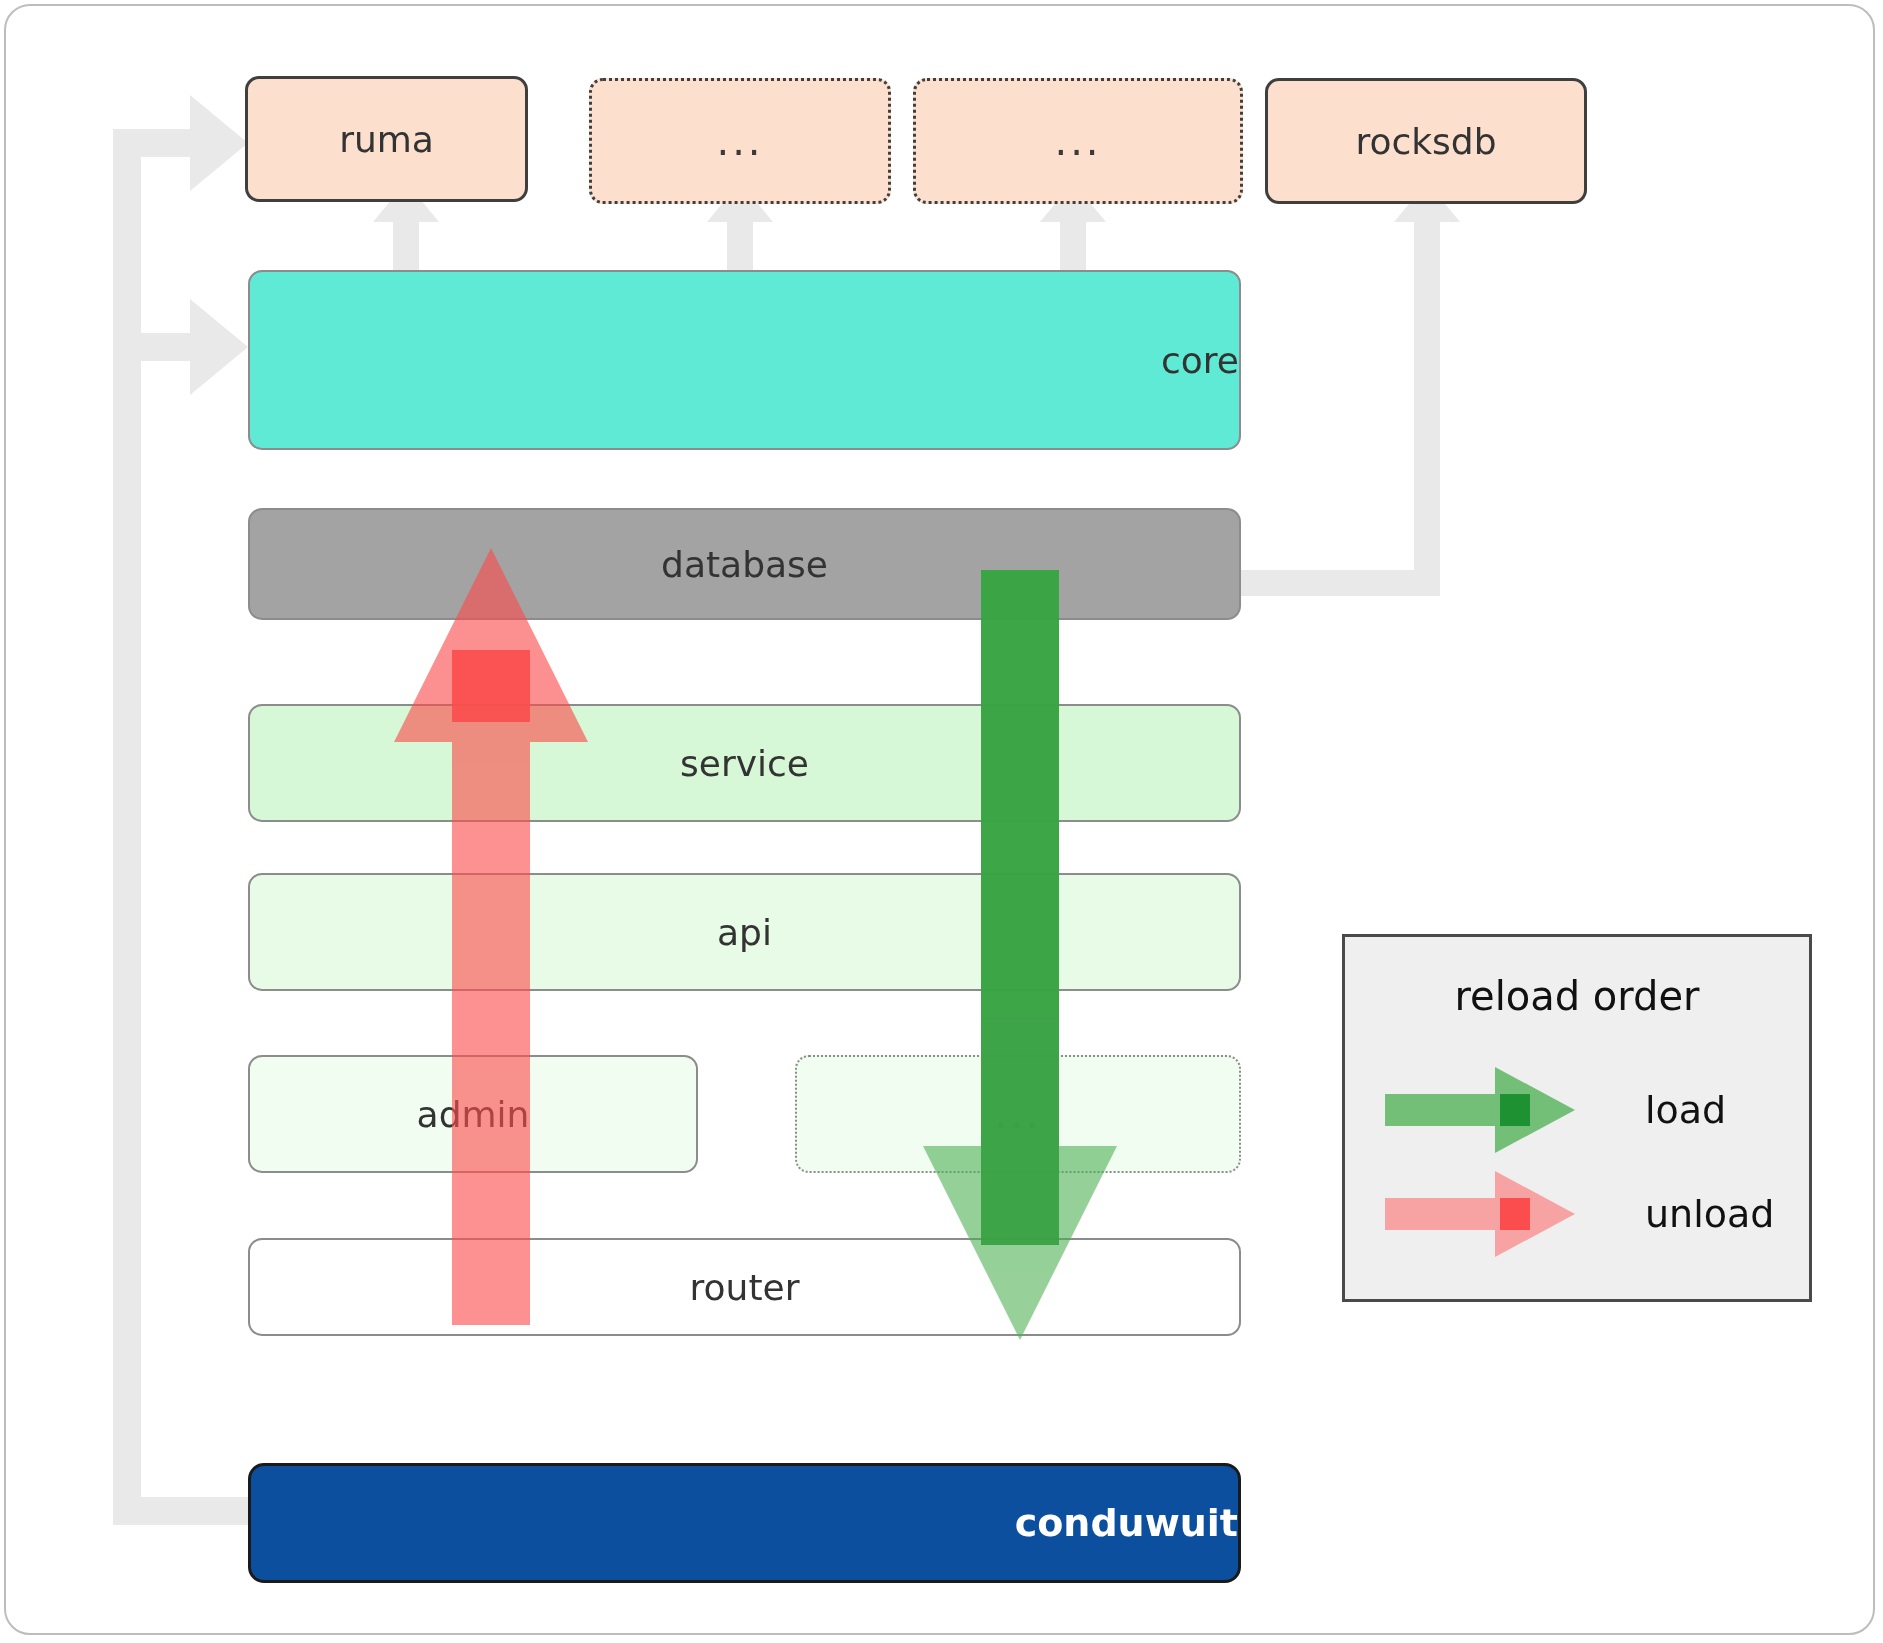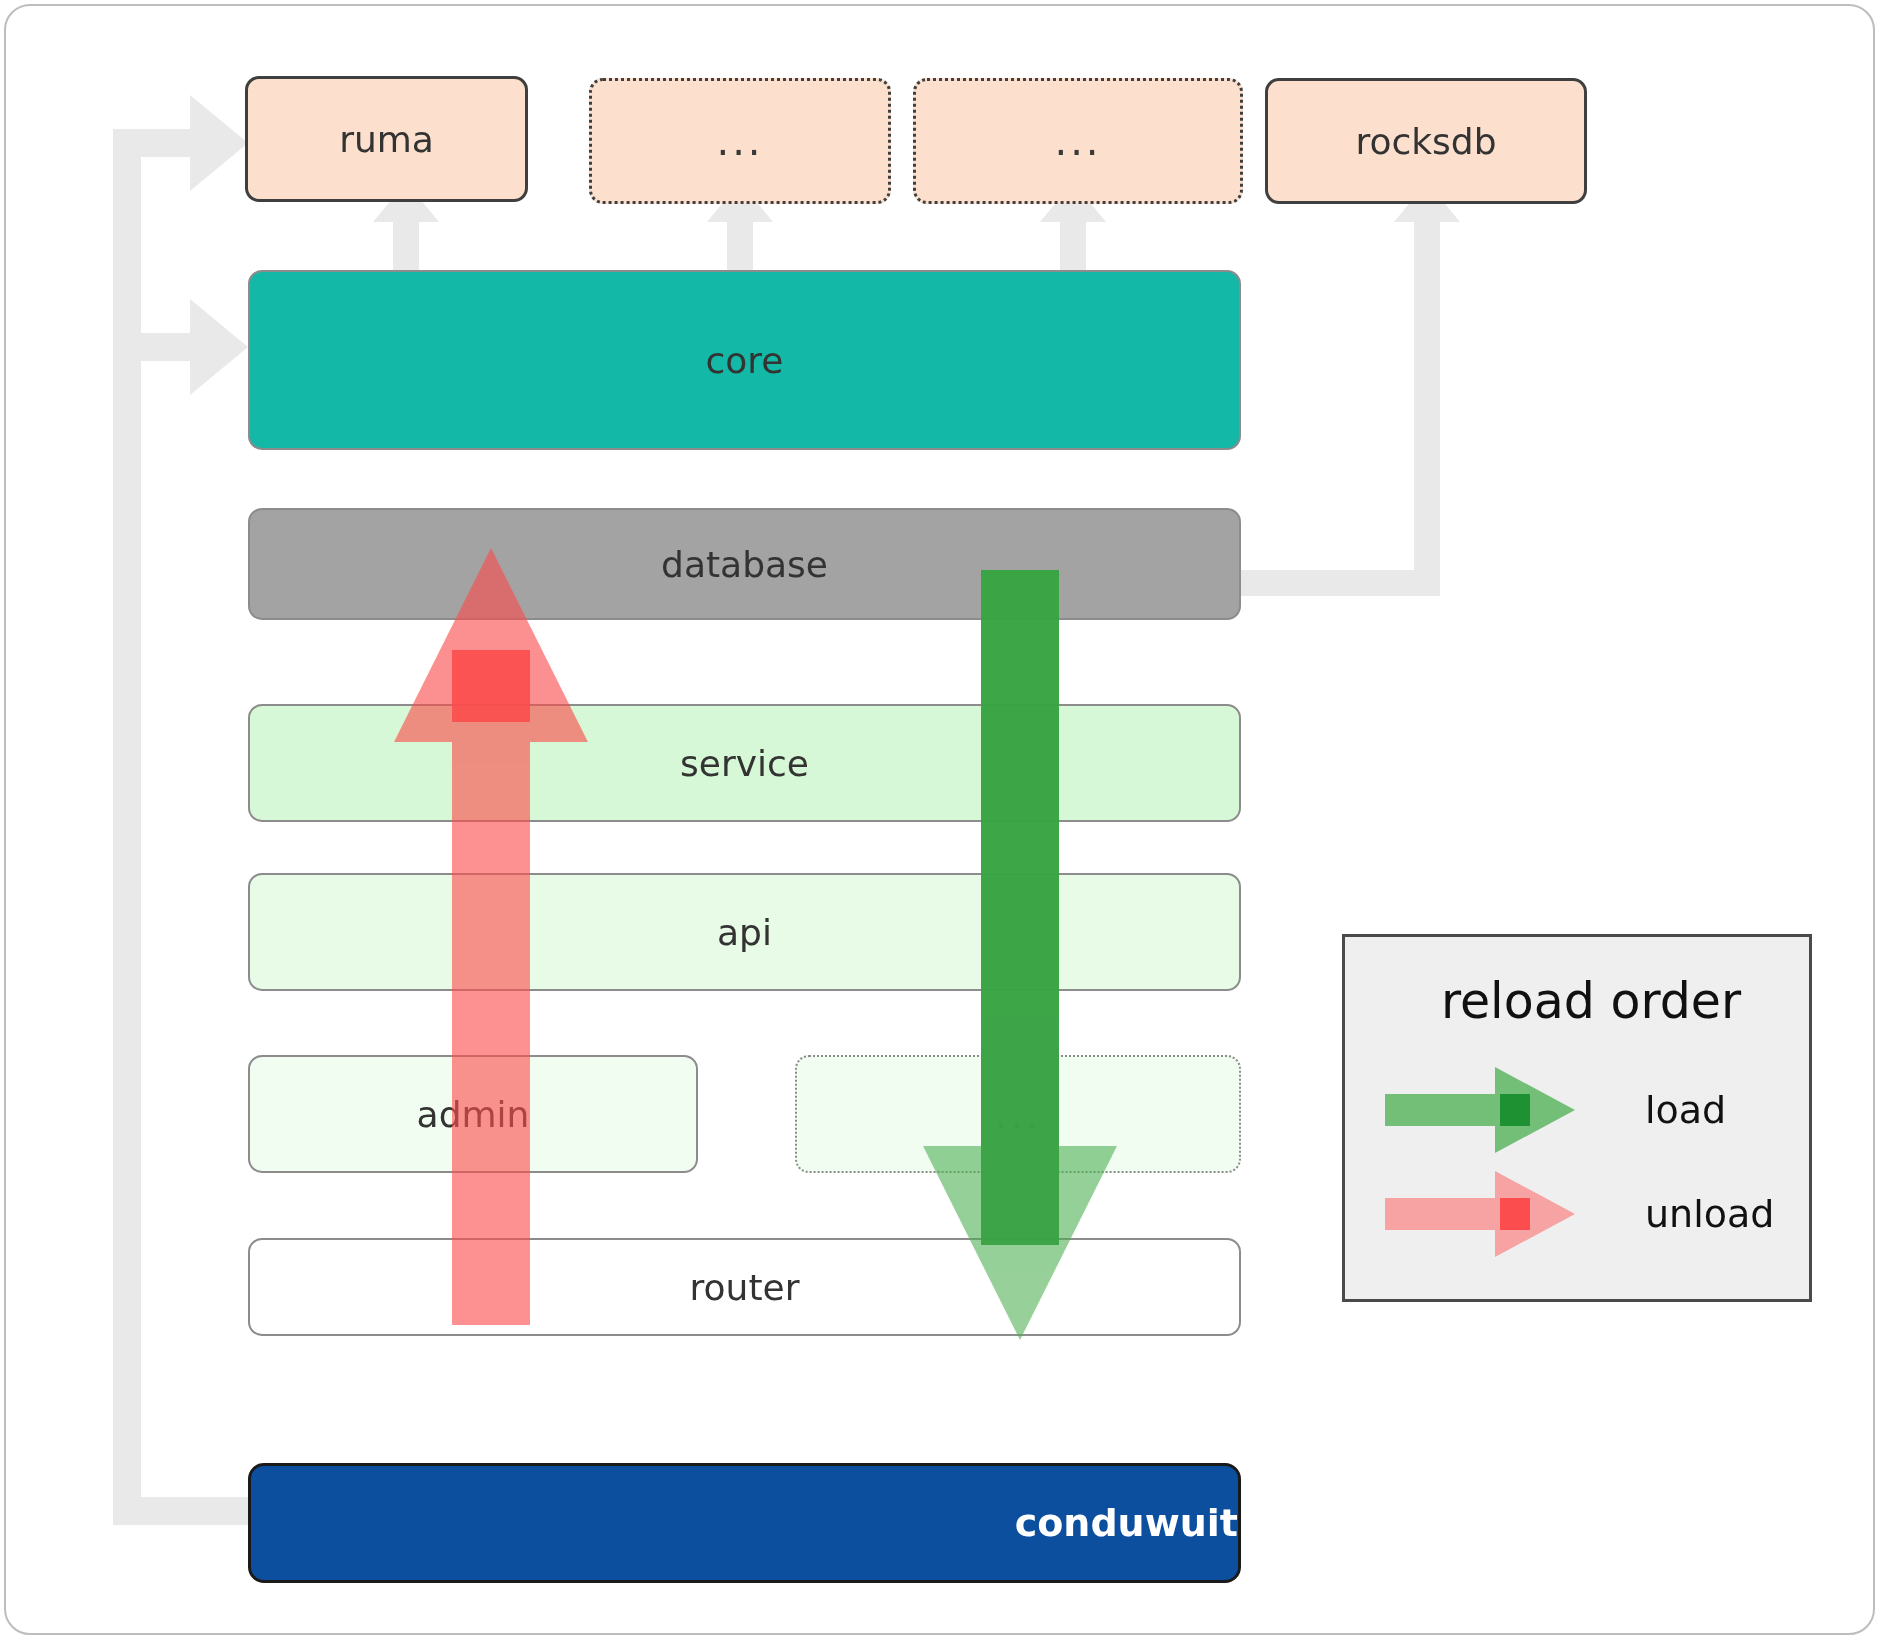--- a/index.html
+++ b/index.html
@@ -58,21 +58,21 @@
   .node.dotted-dark {
     border: 3px dotted #3f3f3f;
   }
   .node.solid-gray {
     border: 2px solid #8c8c8c;
   }
   .node.dotted-gray {
     border: 2px dotted #8c8c8c;
   }
   .node.peach  { background: #fce0cd; }
-  .node.blue   { background: #14b8a6; }
+  .node.blue   { background: #5eead4; justify-content: flex-end; }
   .node.green1 { background: #a3a3a3; }
   .node.green2 { background: #d6f8d6; }
   .node.green3 { background: #e7fbe7; }
   .node.green4 { background: #f1fdf1; }
   .node.white  { background: #ffffff; }
   .node.navy   {
     background: #0b4f9e;
     color: #ffffff;
     font-weight: bold;
     border: 3px solid #1a1a1a;
@@ -97,23 +97,22 @@
     background: #efefef;
     border: 3px solid #4a4a4a;
     z-index: 6;
     box-sizing: border-box;
   }
   .legend-title {
     position: absolute;
     width: 100%;
     top: 36px;
     text-align: center;
-    font-size: 49px;
+    font-size: 40px;
     color: #111111;
-    margin-left: 14px;
   }
   .legend-row {
     position: absolute;
     left: 0;
     width: 100%;
     height: 86px;
   }
   .legend-row.r1 { top: 130px; }
   .legend-row.r2 { top: 234px; }
   .legend-glyph {

